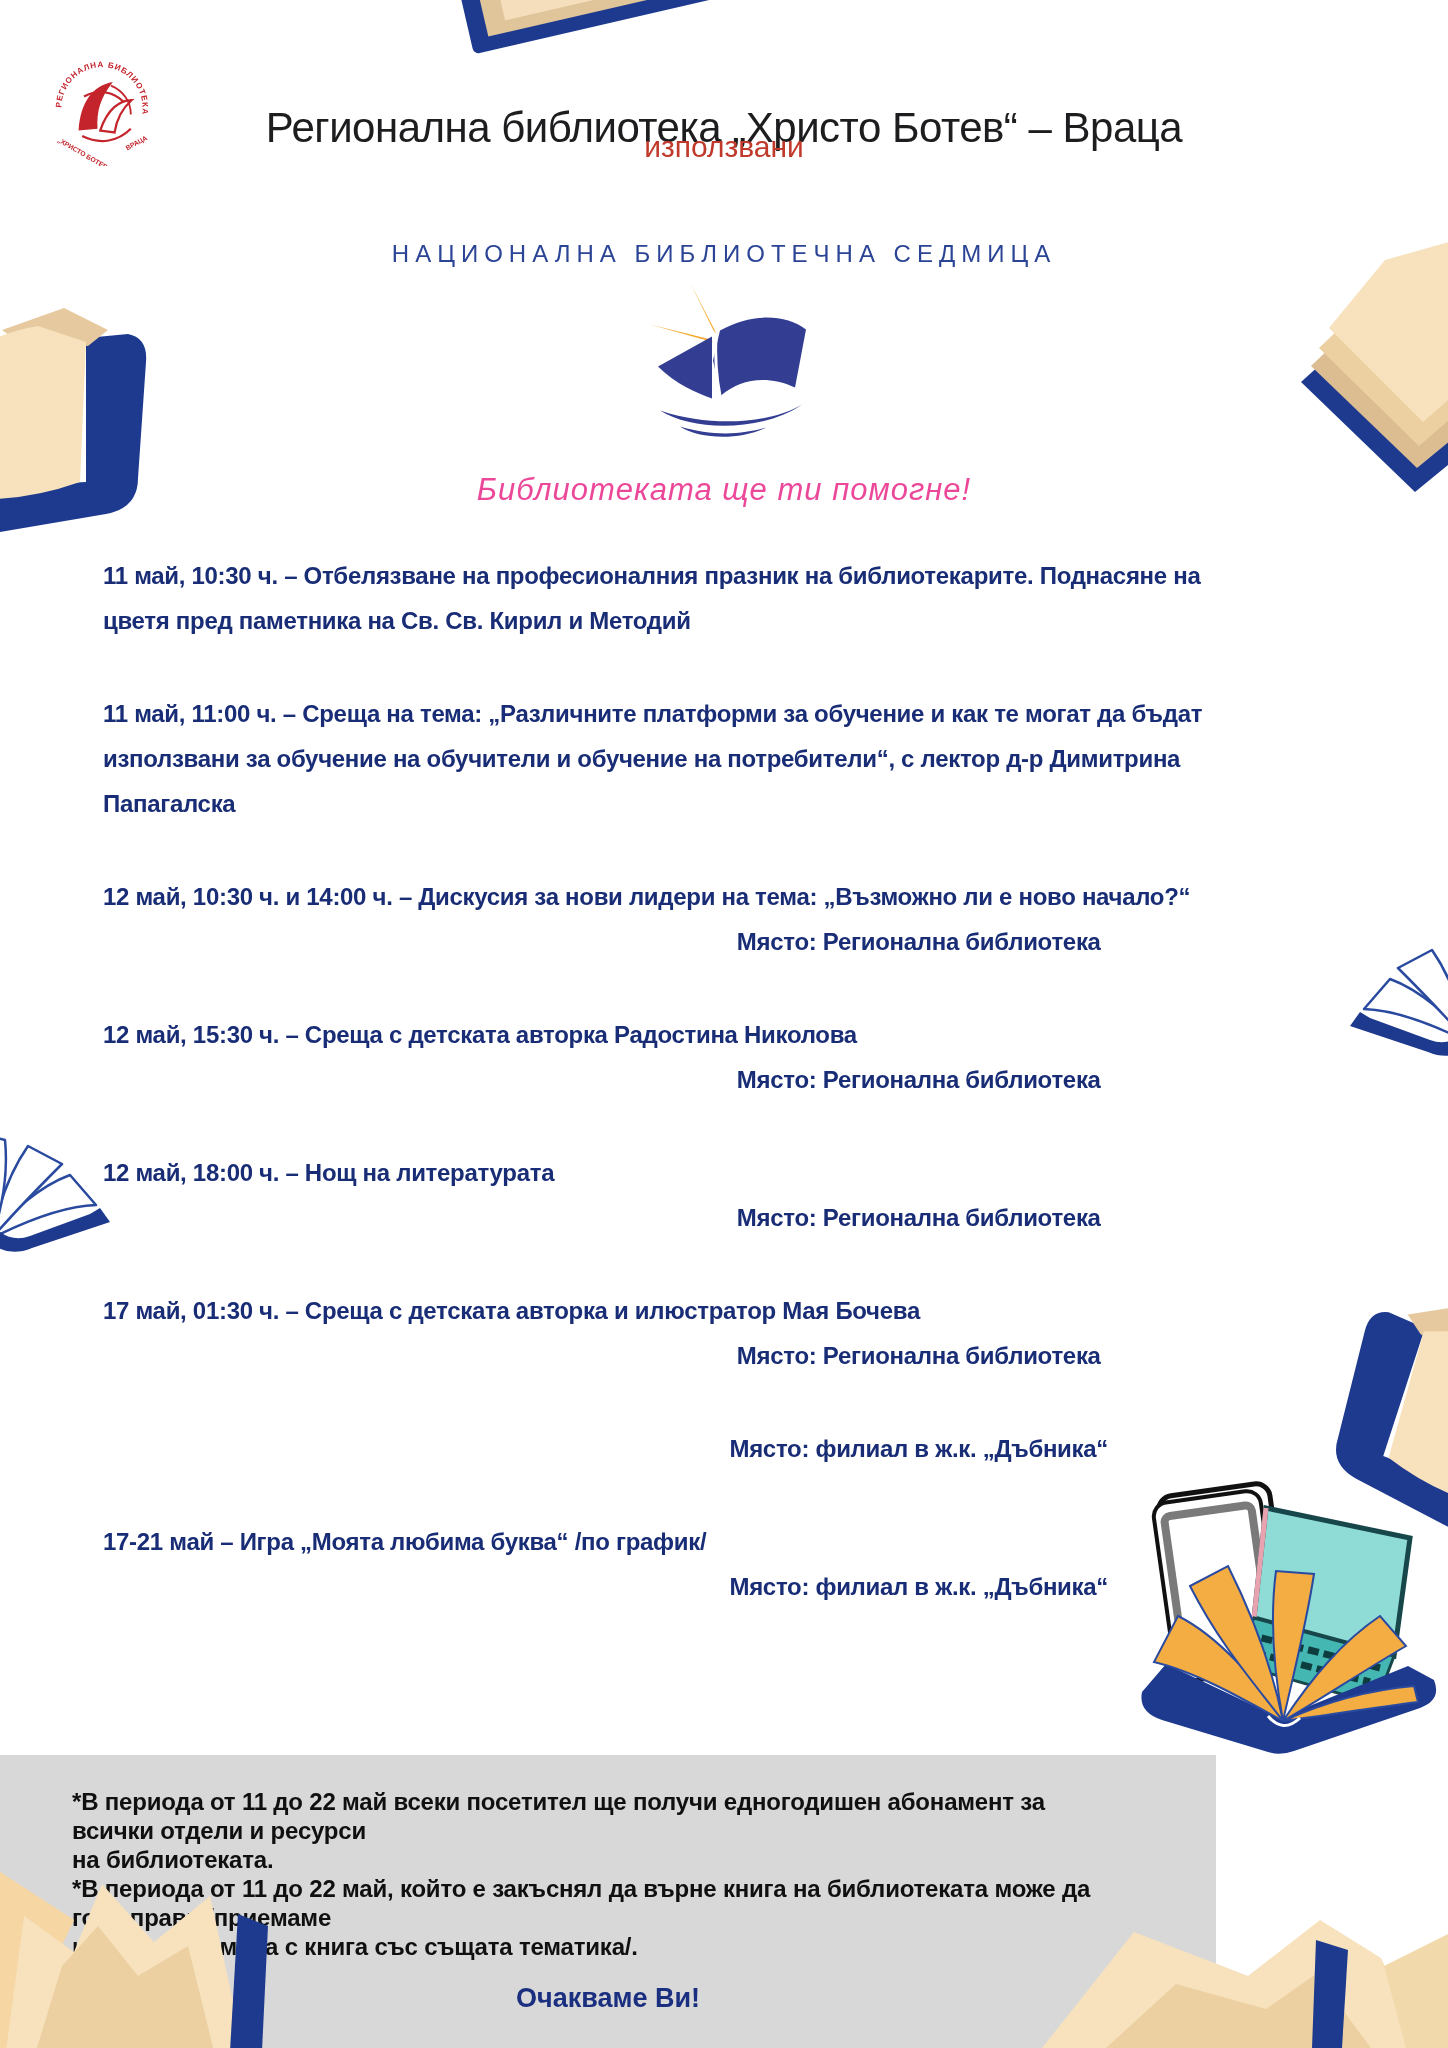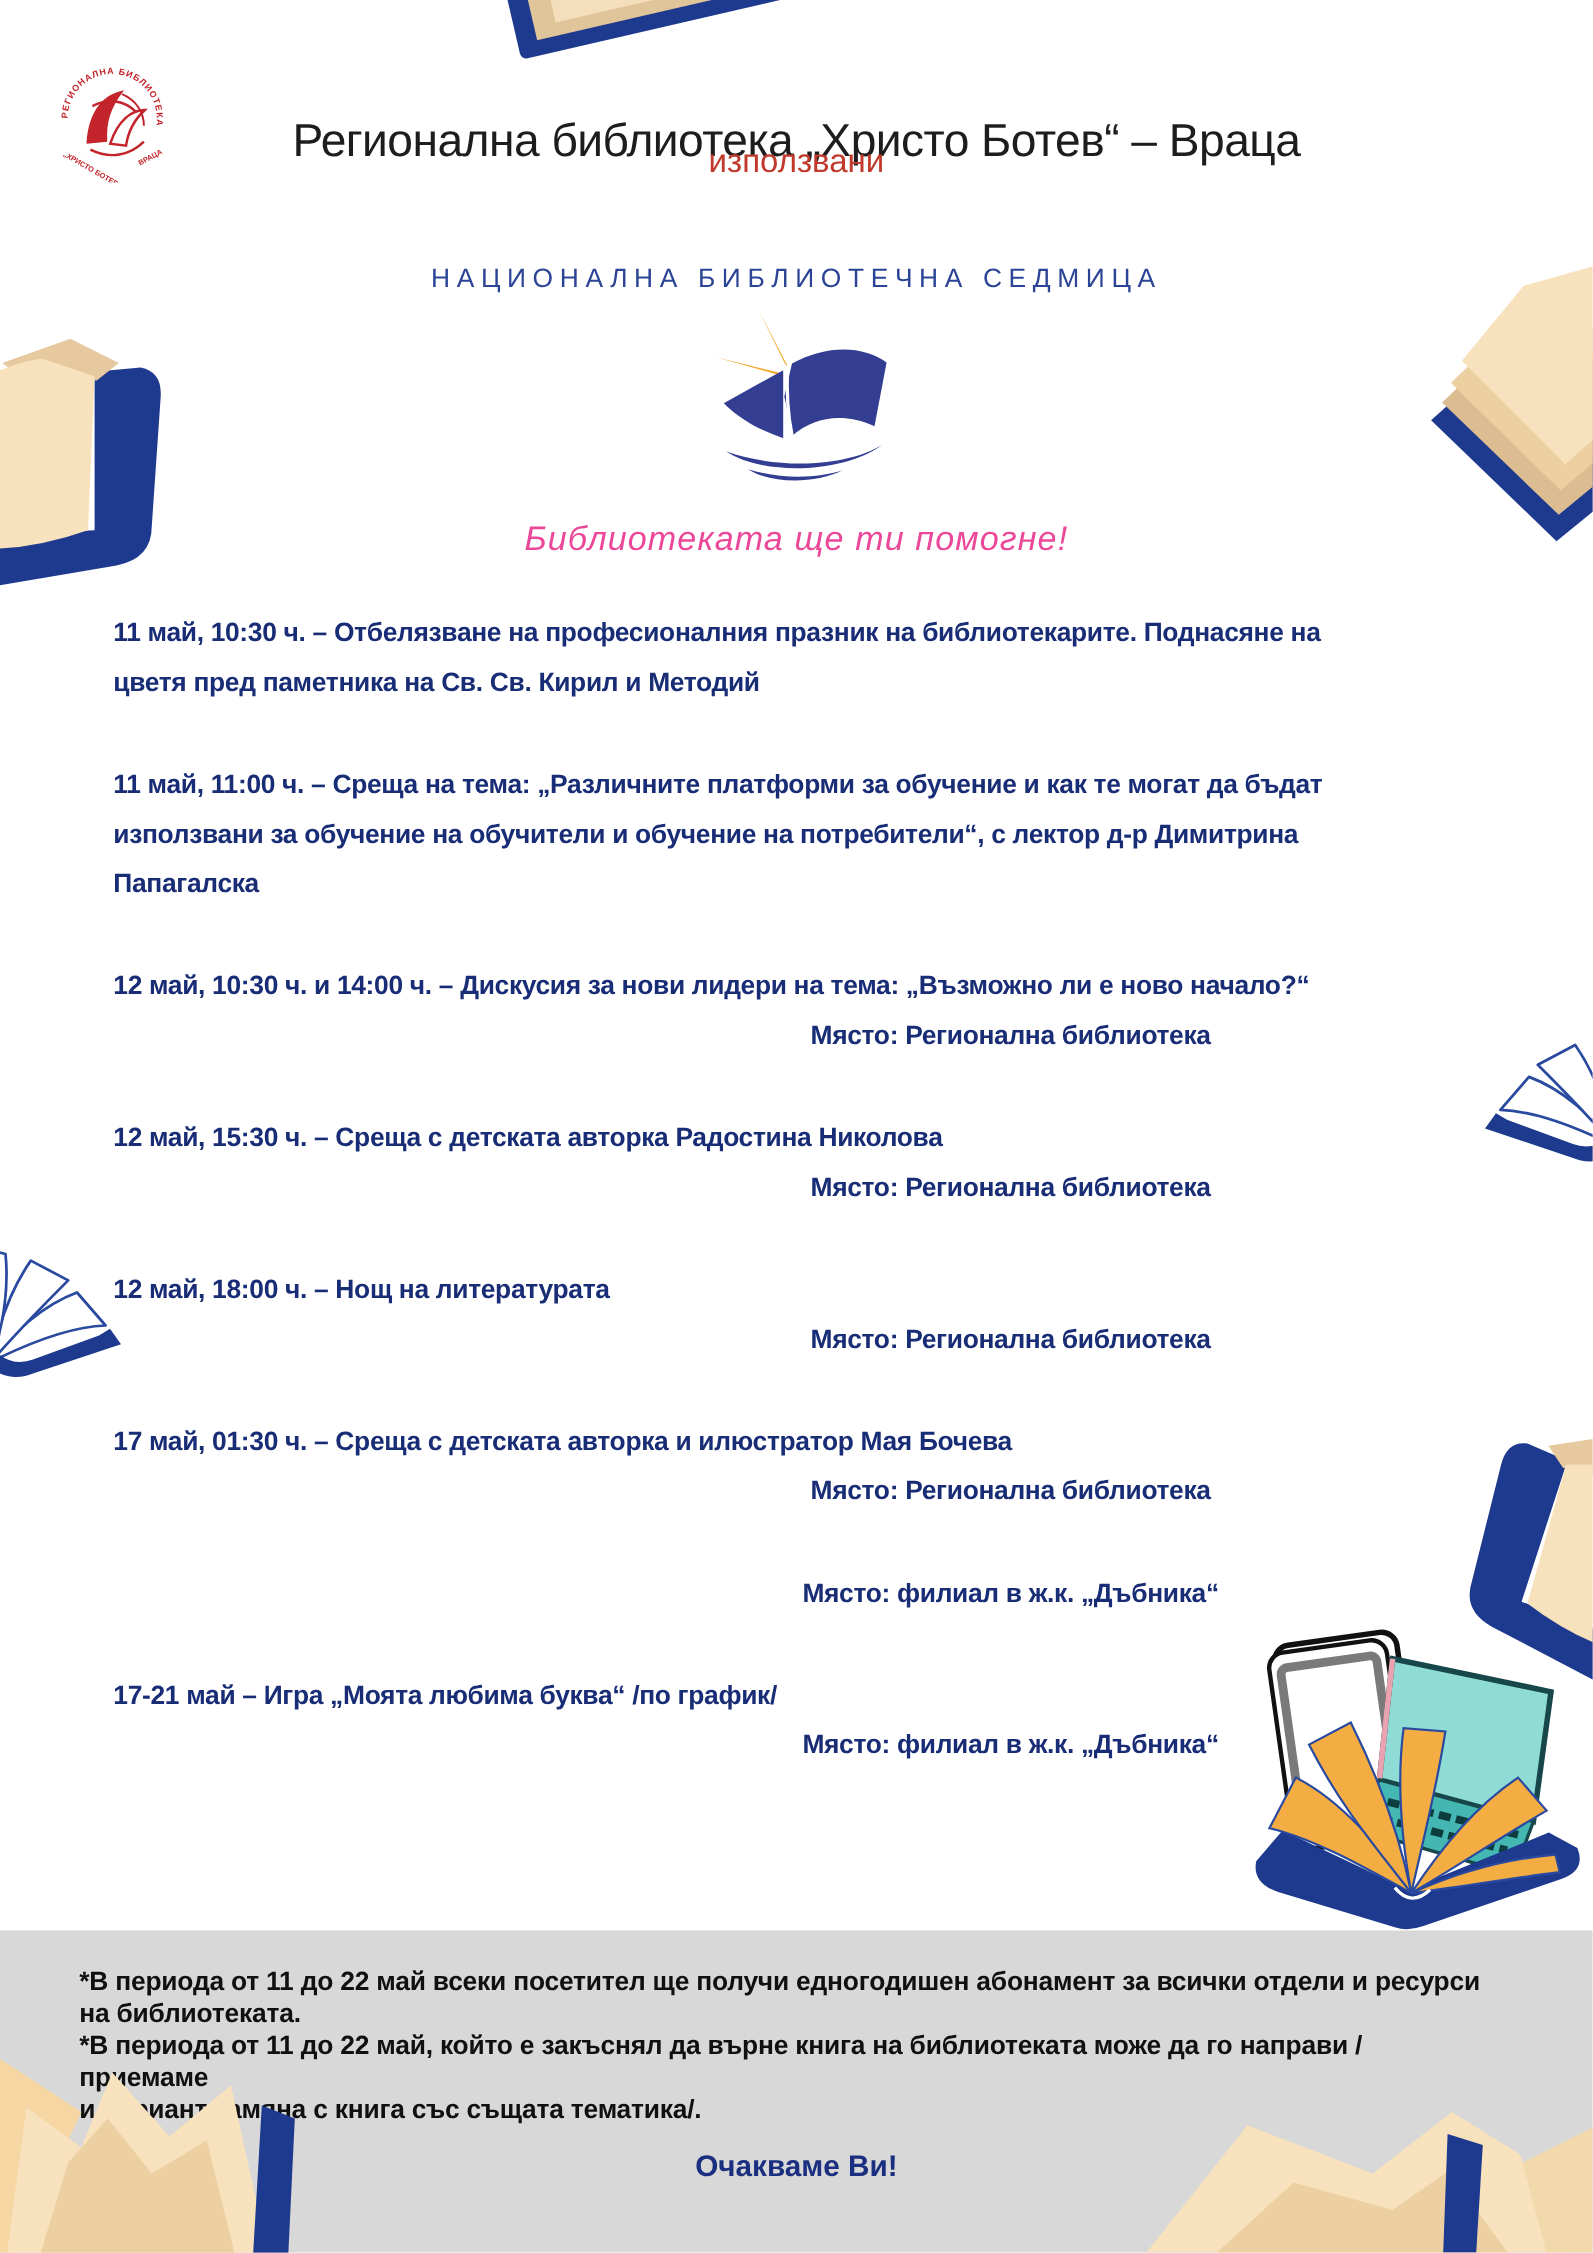--- a/index.html
+++ b/index.html
@@ -32,21 +32,21 @@
   .event{margin:0 0 48px 0;}
   .event-text{
     margin:0;white-space:pre-line;
     font-size:24px;font-weight:700;line-height:45px;letter-spacing:-0.3px;color:#192d76;
   }
   .event-location{
     margin:0 0 0 30%;text-align:center;
     font-size:24px;font-weight:700;line-height:45px;letter-spacing:-0.3px;color:#192d76;
   }
   
-  .gray-band{position:absolute;left:0;top:1755px;width:1448px;height:293px;background:#d8d8d8;z-index:1;}
+  .gray-band{position:absolute;left:0;top:1755px;width:1216px;height:293px;background:#d8d8d8;z-index:1;}
   .notes{
     position:relative;z-index:3;margin:0;padding:32px 100px 0 72px;white-space:pre-line;
     font-size:24px;font-weight:700;line-height:29px;color:#101010;letter-spacing:-0.2px;
   }
   .closing{
     position:relative;z-index:3;margin-top:22px;text-align:center;
     font-size:27px;font-weight:700;color:#1b2f80;
   }
   .band-deco{position:absolute;z-index:2;}
 </style>

